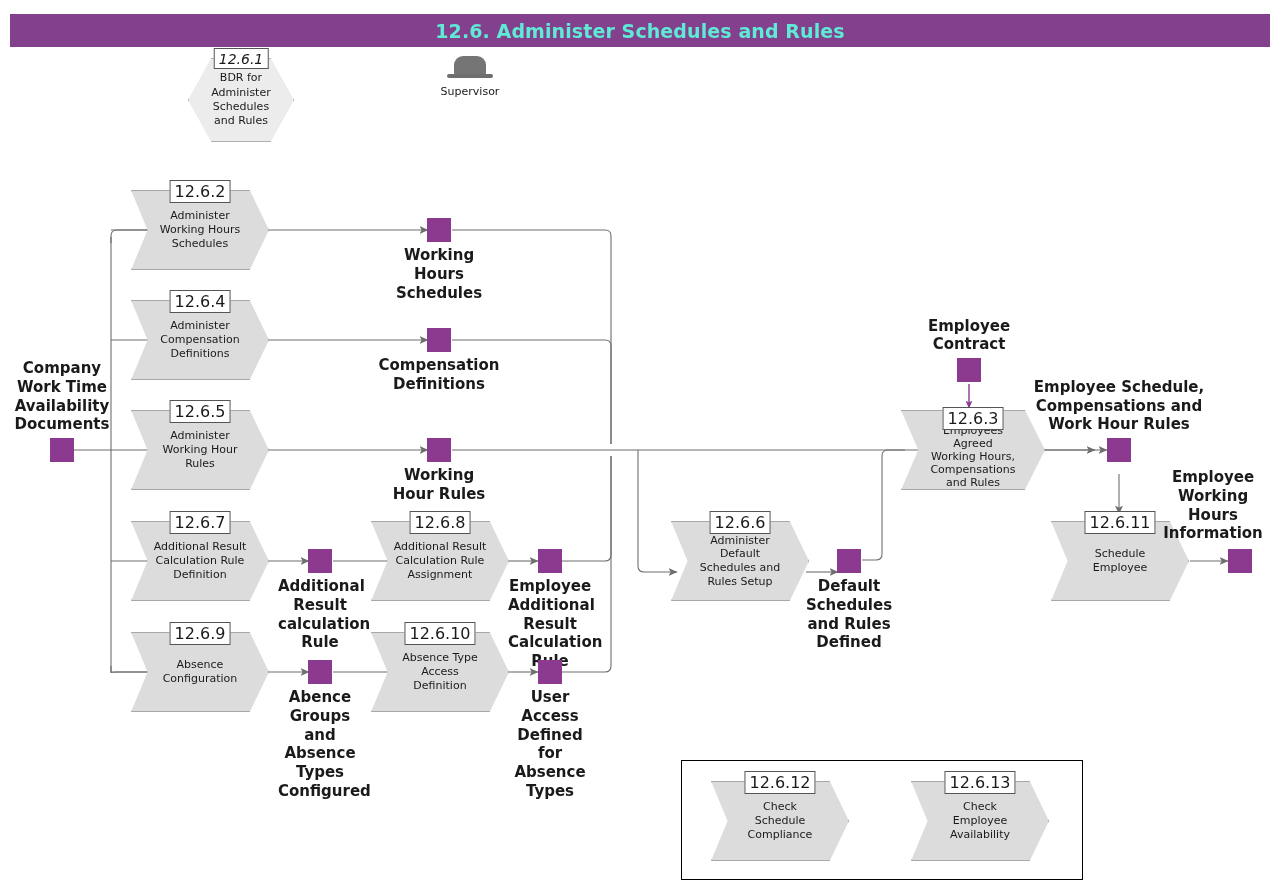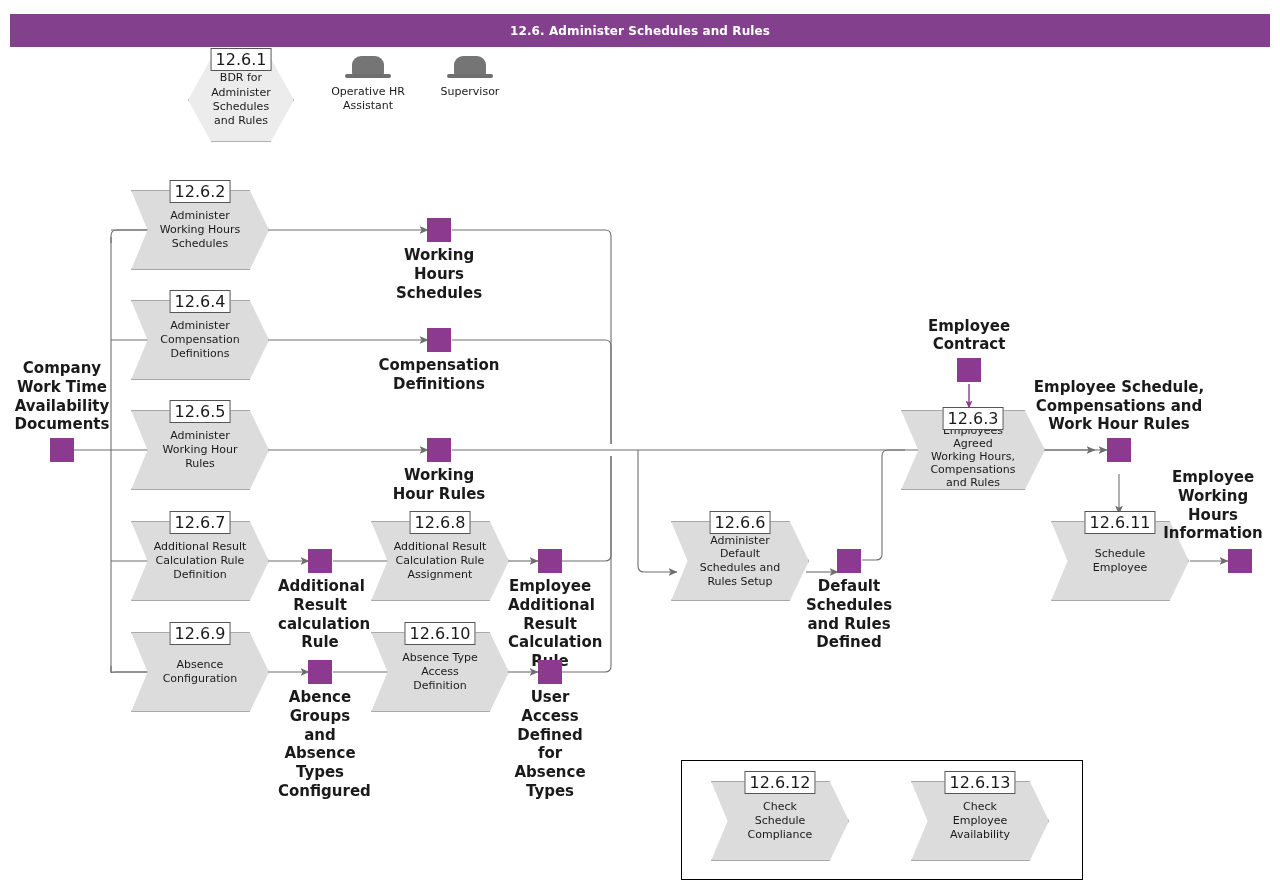--- a/index.html
+++ b/index.html
@@ -11,21 +11,21 @@
   #canvas{position:absolute;left:0;top:0;width:1280px;height:890px;}
   #svg-layer{position:absolute;left:0;top:0;width:1280px;height:890px;}
 
   
   .title-bar{
     position:absolute;left:10px;top:14px;width:1260px;height:33px;
     background:#83408d;
     display:flex;align-items:center;justify-content:center;
   }
   .title-bar .title-text{
-    color:#ffffff;font-size:12px;font-weight:bold;letter-spacing:.1px;
+    color:#5eead4;font-size:19px;font-weight:bold;letter-spacing:.1px;
   }
 
   
   .fn{position:absolute;}
   .fn .chev{
     position:absolute;left:0;top:0;width:100%;height:100%;
     background:#dcdcdc;
     border:1px solid #a8a8a8;
     clip-path:polygon(0 0, 86% 0, 100% 50%, 86% 100%, 0 100%, 12% 50%);
     box-sizing:border-box;
@@ -99,21 +99,21 @@
     clip-path:polygon(22% 0, 78% 0, 100% 50%, 78% 100%, 22% 100%, 0 50%);
   }
   .hexbox .hex-label{
     position:absolute;left:0;top:0;width:100%;height:100%;
     display:flex;align-items:center;justify-content:center;text-align:center;
     font-size:11px;line-height:1.3;white-space:pre-line;
   }
   .hexbox .num{
     position:absolute;top:-10px;left:50%;transform:translateX(-50%);
     background:#ffffff;border:1px solid #555555;
-    font-size:16px;line-height:1;padding:2.5px 4px;white-space:nowrap;z-index:6;
+    font-size:14px;line-height:1;padding:2.5px 4px;white-space:nowrap;z-index:6;font-style:italic;
   }
 
   
   .group-frame{
     position:absolute;border:1px solid #000000;background:transparent;
   }
 </style>
 </head>
 <body>
 
@@ -195,29 +195,20 @@
   <div class="hexbox" style="left:188px;top:58px;width:106px;height:84px;">
     <div class="hex-shadow"></div>
     <div class="hex"></div>
     <div class="num">12.6.1</div>
     <div class="hex-label">BDR for
 Administer
 Schedules
 and Rules</div>
   </div>
 
-  <div class="role" style="left:313px;top:56px;">
-    <div class="hat">
-      <div class="hat-shadow"></div>
-      <div class="crown"></div>
-      <div class="brim"></div>
-    </div>
-    <div class="role-label">Operative HR
-Assistant</div>
-  </div>
 
   <div class="role" style="left:415px;top:56px;">
     <div class="hat">
       <div class="hat-shadow"></div>
       <div class="crown"></div>
       <div class="brim"></div>
     </div>
     <div class="role-label">Supervisor</div>
   </div>
 

